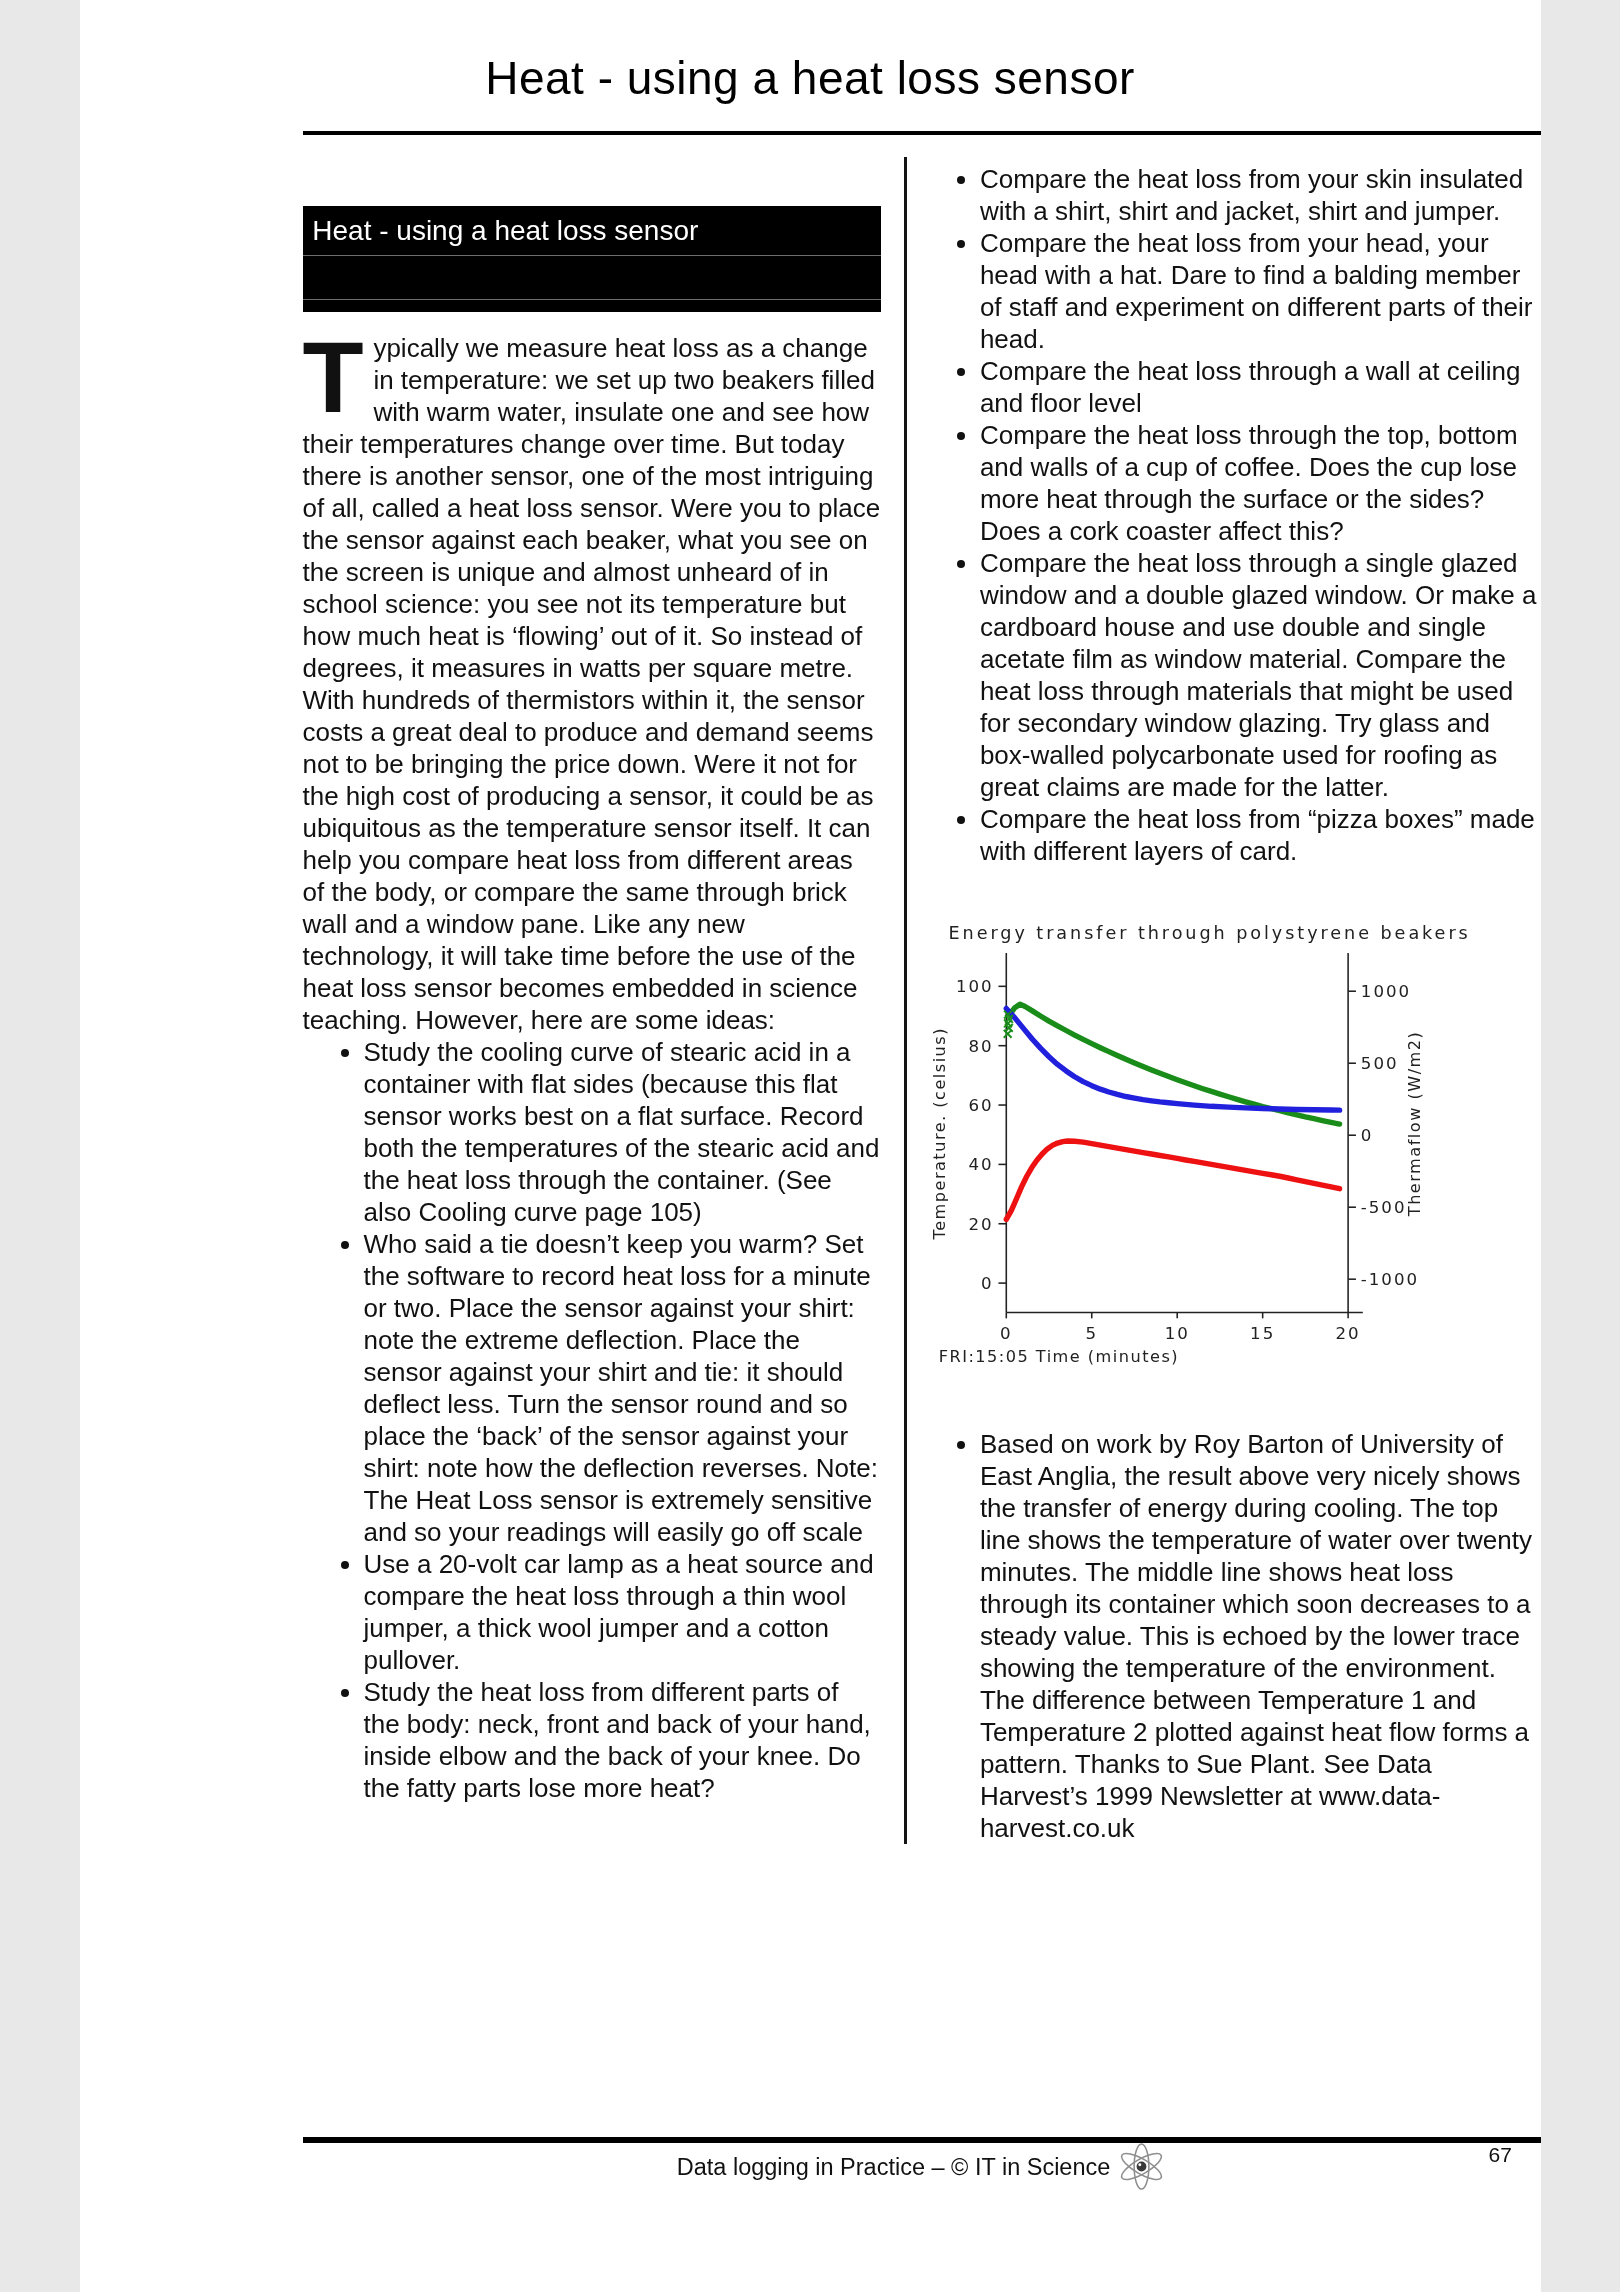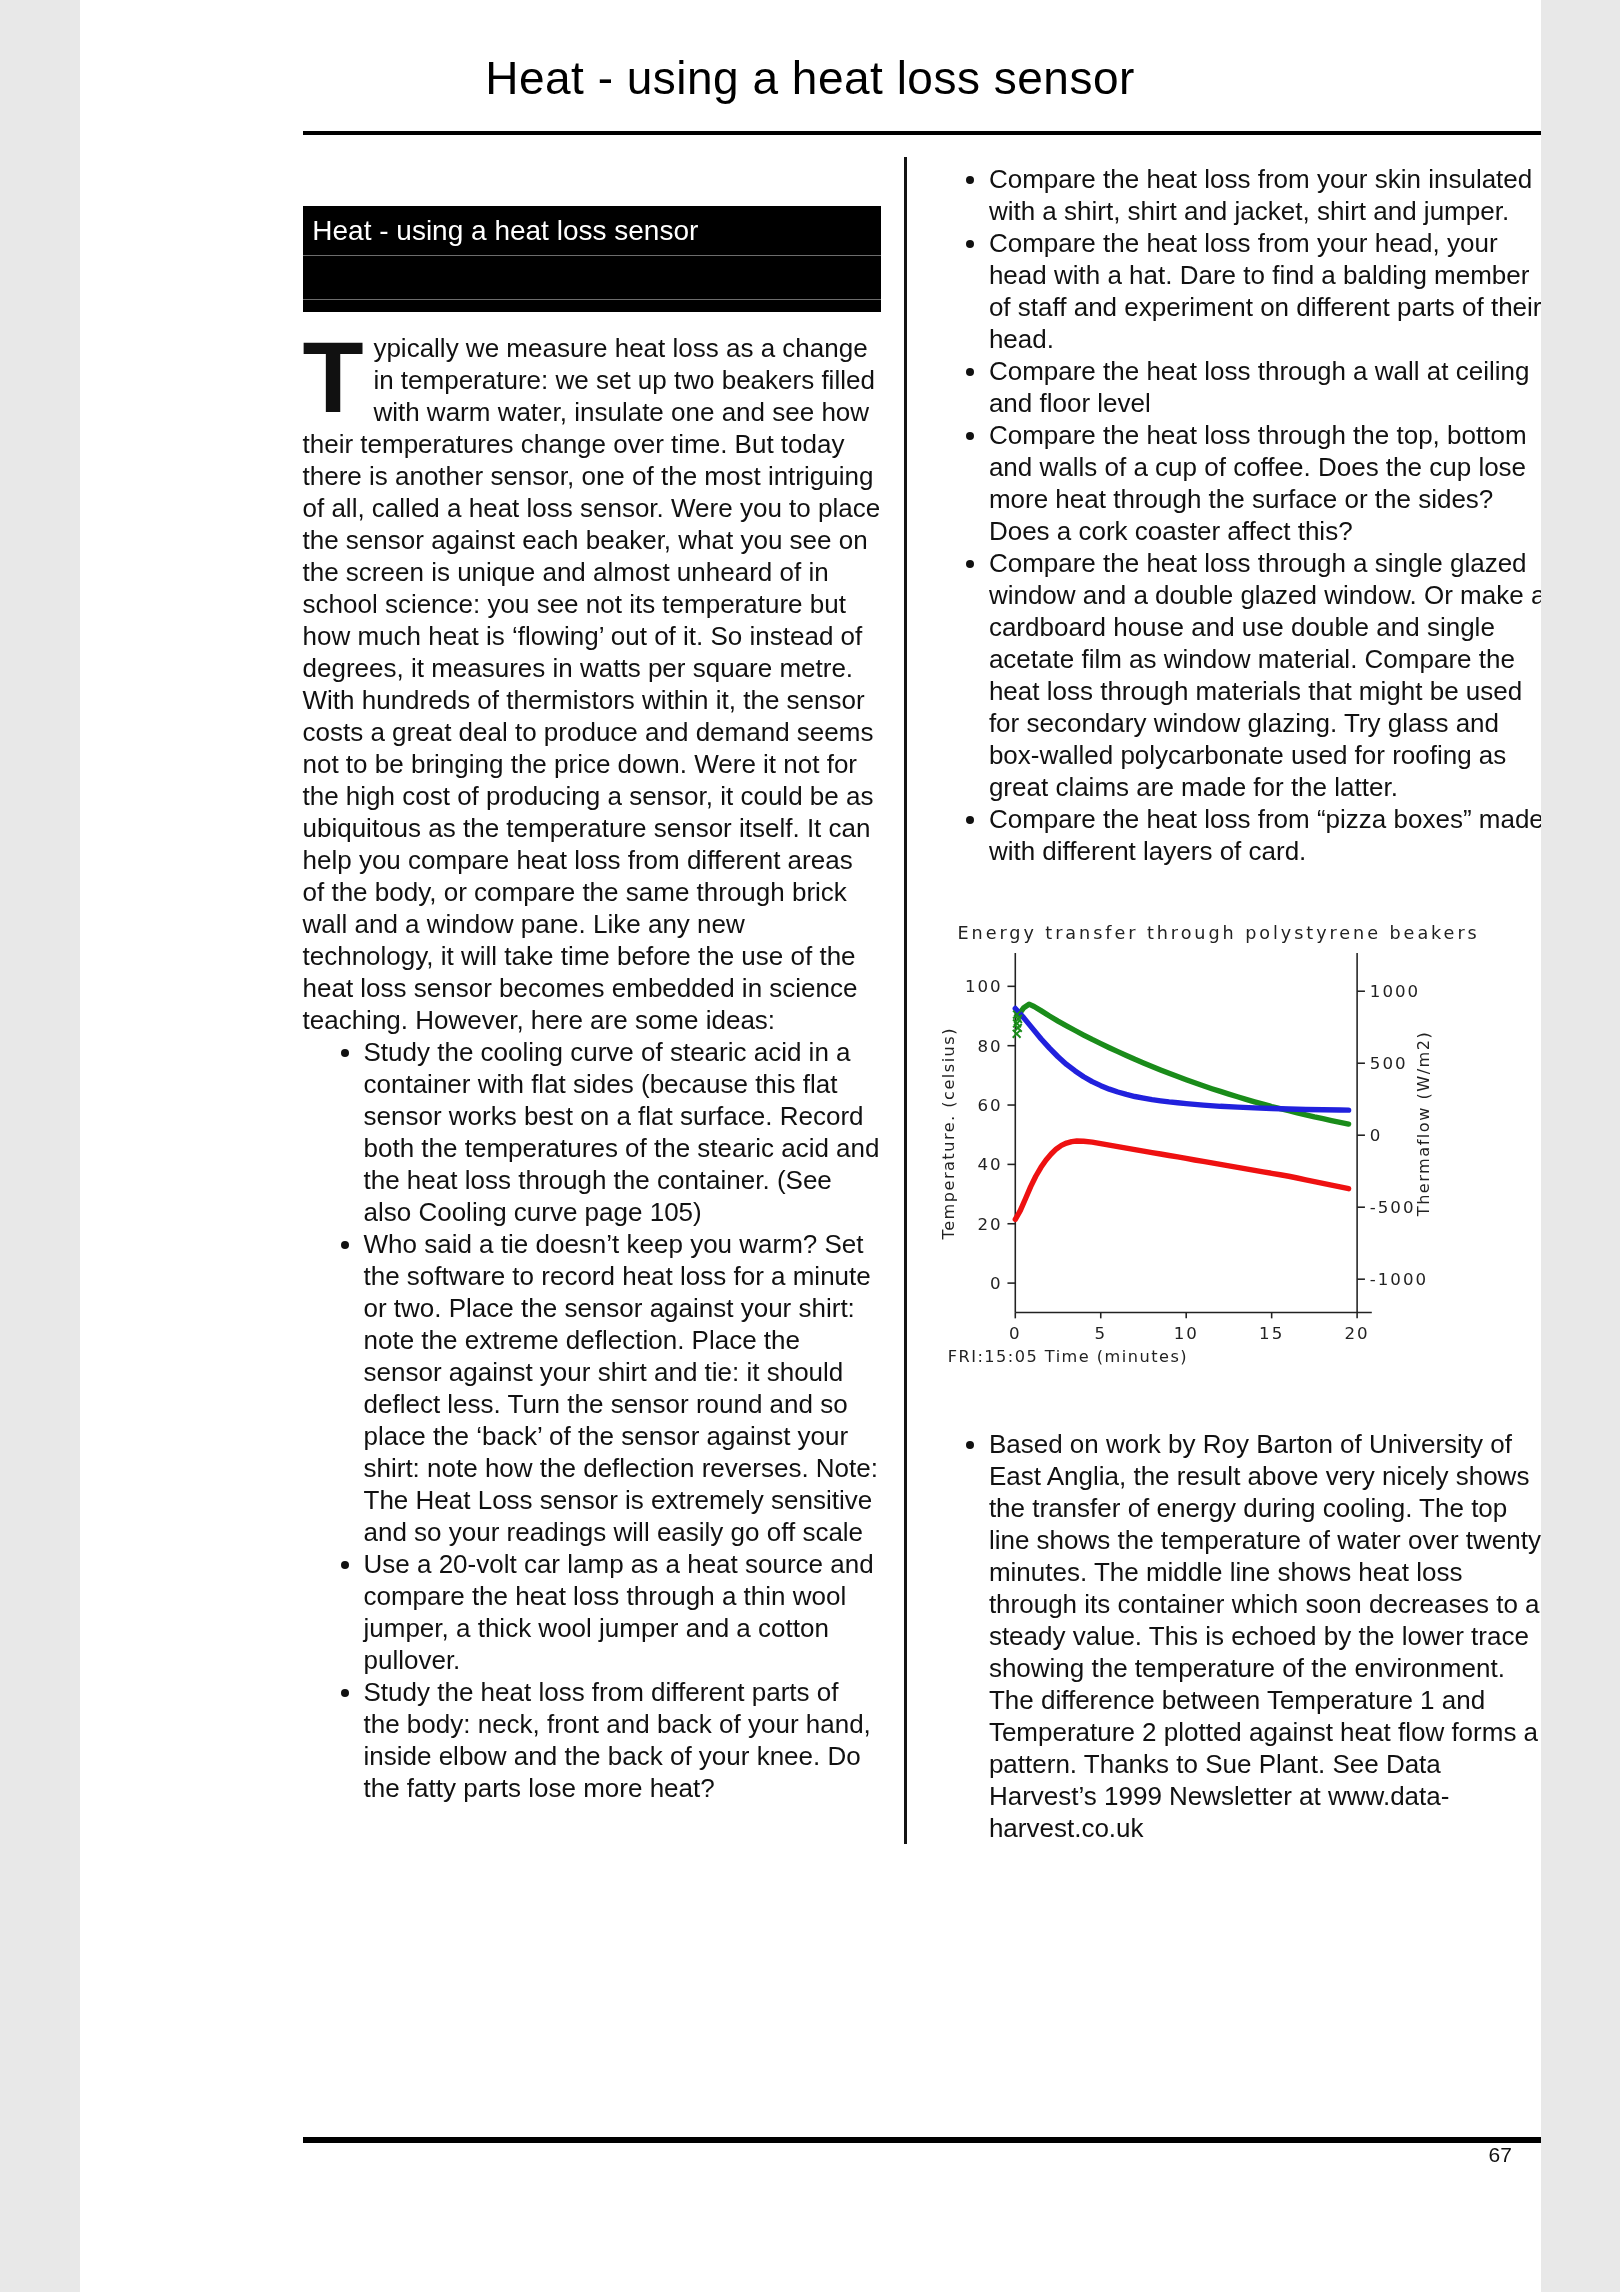--- a/index.html
+++ b/index.html
@@ -25,21 +25,21 @@
     width:1239px;height:4.9px;background:#000;
   }
   .columns{
     display:flex;
     align-items:stretch;
     margin:21.6px 0 0 223px;
     width:1239px;
   }
   .left-col{width:578px;flex:0 0 578px;}
   .col-divider{flex:0 0 2.9px;background:#141414;margin-left:23.5px;}
-  .right-col{width:608px;flex:0 0 608px;margin-left:39px;}
+  .right-col{width:608px;flex:0 0 608px;margin-left:30px;}
 
   .section-box{
     margin-top:49px;
     background:#000;
     color:#fff;
   }
   .section-box-title{
     font-size:28px;
     padding:8.8px 0 7.8px 9.8px;
   }
@@ -190,17 +190,29 @@
 
       <ul class="result-list">
         <li>Based on work by Roy Barton of University of East Anglia, the result above very nicely shows the transfer of energy during cooling. The top line shows the temperature of water over twenty minutes. The middle line shows heat loss through its container which soon decreases to a steady value. This is echoed by the lower trace showing the temperature of the environment. The difference between Temperature 1 and Temperature 2 plotted against heat flow forms a pattern. Thanks to Sue Plant. See Data Harvest’s 1999 Newsletter at www.data-harvest.co.uk</li>
       </ul>
     </div>
 
   </div>
 
   <div class="bottom-rule"></div>
 
+  <div class="footer">
+    <span>Data logging in Practice – © IT in Science</span>
+    <svg class="atom" width="51" height="57" viewBox="0 0 52 58">
+      <g fill="none" stroke="#8f8f8f" stroke-width="1.6">
+        <ellipse cx="26" cy="29" rx="23" ry="7.5" transform="rotate(90 26 29)"></ellipse>
+        <ellipse cx="26" cy="29" rx="23" ry="7.5" transform="rotate(30 26 29)"></ellipse>
+        <ellipse cx="26" cy="29" rx="23" ry="7.5" transform="rotate(150 26 29)"></ellipse>
+      </g>
+      <circle cx="26" cy="29" r="5" fill="#3a3a3a"></circle>
+      <circle cx="24.3" cy="27.3" r="1.5" fill="#ffffff"></circle>
+    </svg>
+  </div>
 
   <div class="page-number">67</div>
 
 </div>
 
 
 </body></html>

